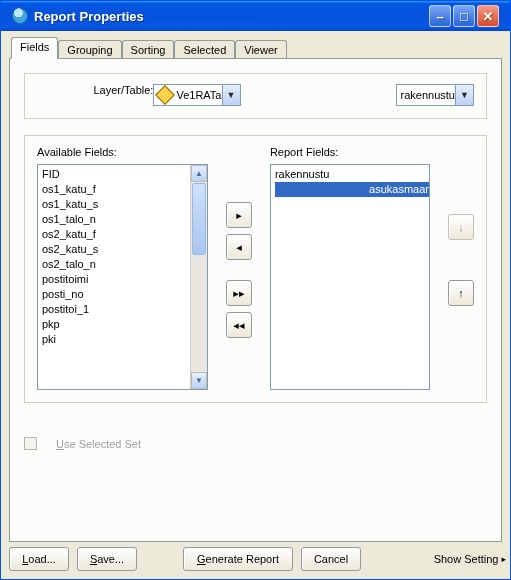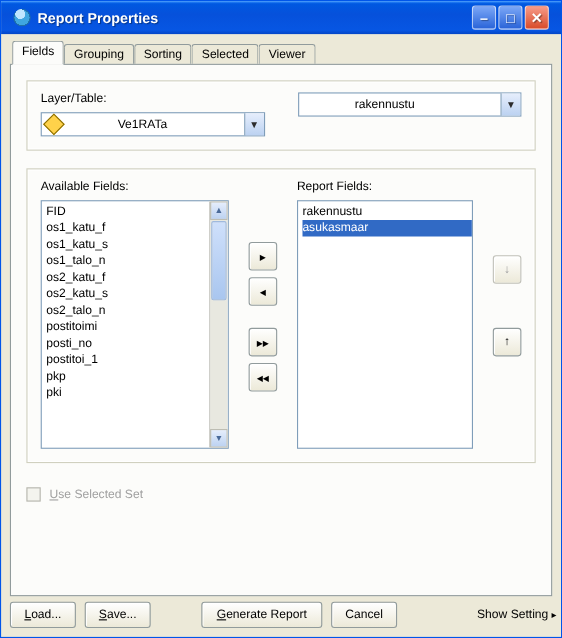--- a/index.html
+++ b/index.html
@@ -87,37 +87,37 @@
     padding: 14px 14px 14px 14px;
     position: relative;
   }
   .fieldset {
     border: 1px solid #d0d0bf;
     background: transparent;
     padding: 10px 12px 12px 12px;
     box-shadow: inset 1px 1px 0 #fff, inset -1px -1px 0 #fff;
   }
   .row-top { display:flex; gap: 30px; }
-  .col { flex:1; display:flex; flex-direction:column; }
+  .col { flex:1; display:flex; flex-direction:row;justify-content:flex-end; }
   .label { margin-bottom: 6px; }
   .combo {
     display:flex; align-items:center;
     height:22px;
     border: 1px solid #7f9db9;
     background:#fff;
     padding: 0 0 0 4px;
   }
   .combo .combo-icon {
     width:14px; height:14px;
     margin-right:4px;
     transform: rotate(45deg);
     background:#ffd24a;
     border:1px solid #8a6d00;
   }
-  .combo-txt { flex:1;margin-left:47px; }
+  .combo-txt { flex:1; }
   .combo-arrow {
     width:18px; height:100%;
     border-left:1px solid #7f9db9;
     background: linear-gradient(to bottom,#e6eefc,#bcd2f1);
     display:flex; align-items:center; justify-content:center;
     color:#2b2b2b; font-size:9px;
   }
   .middle-box {
     margin-top: 16px;
     height: 268px;
@@ -132,21 +132,21 @@
     background:#fff;
     overflow:hidden;
     position:relative;
   }
   .list-inner {
     position:absolute; top:0; left:0; right:17px; bottom:0;
     padding: 2px 0 2px 4px;
   }
   .list-inner.no-sb { right:0; }
   .list-item { height:15px; line-height:15px; }
-  .list-item.selected { background:#316ac5; color:#fff; }
+  .list-item.selected { background:#316ac5; color:#fff;text-align:right; }
   .vscroll {
     position:absolute; top:0; right:0; bottom:0; width:17px;
     background:#e8e8e0;
     border-left:1px solid #cfcfca;
     display:flex; flex-direction:column;
   }
   .sb-btn {
     height:17px;
     background: linear-gradient(to bottom,#e6eefc,#bcd2f1);
     border:1px solid #bdbdb3;
@@ -174,22 +174,22 @@
   }
   .xp-btn.disabled { color:#a0a0a0; border-color:#c0c0b8; }
   .order-col {
     display:flex; flex-direction:column; gap:8px;
     padding-top: 68px;
     width:28px;
     align-items:center;
   }
   .order-col .spacer { height:24px; }
   .chk-row {
-    margin-top: 22px;
-    display:flex; align-items:center; gap:8px;
+    margin-top: 34px;
+    display:flex; align-items:center; gap:19px;
     color:#a0a0a0;
   }
   .chk {
     width:13px; height:13px;
     border:1px solid #b5b5ad;
     background:#f4f4ee;
   }
   .bottom-row {
     position:absolute;
     left:8px; right:4px; bottom:8px;

